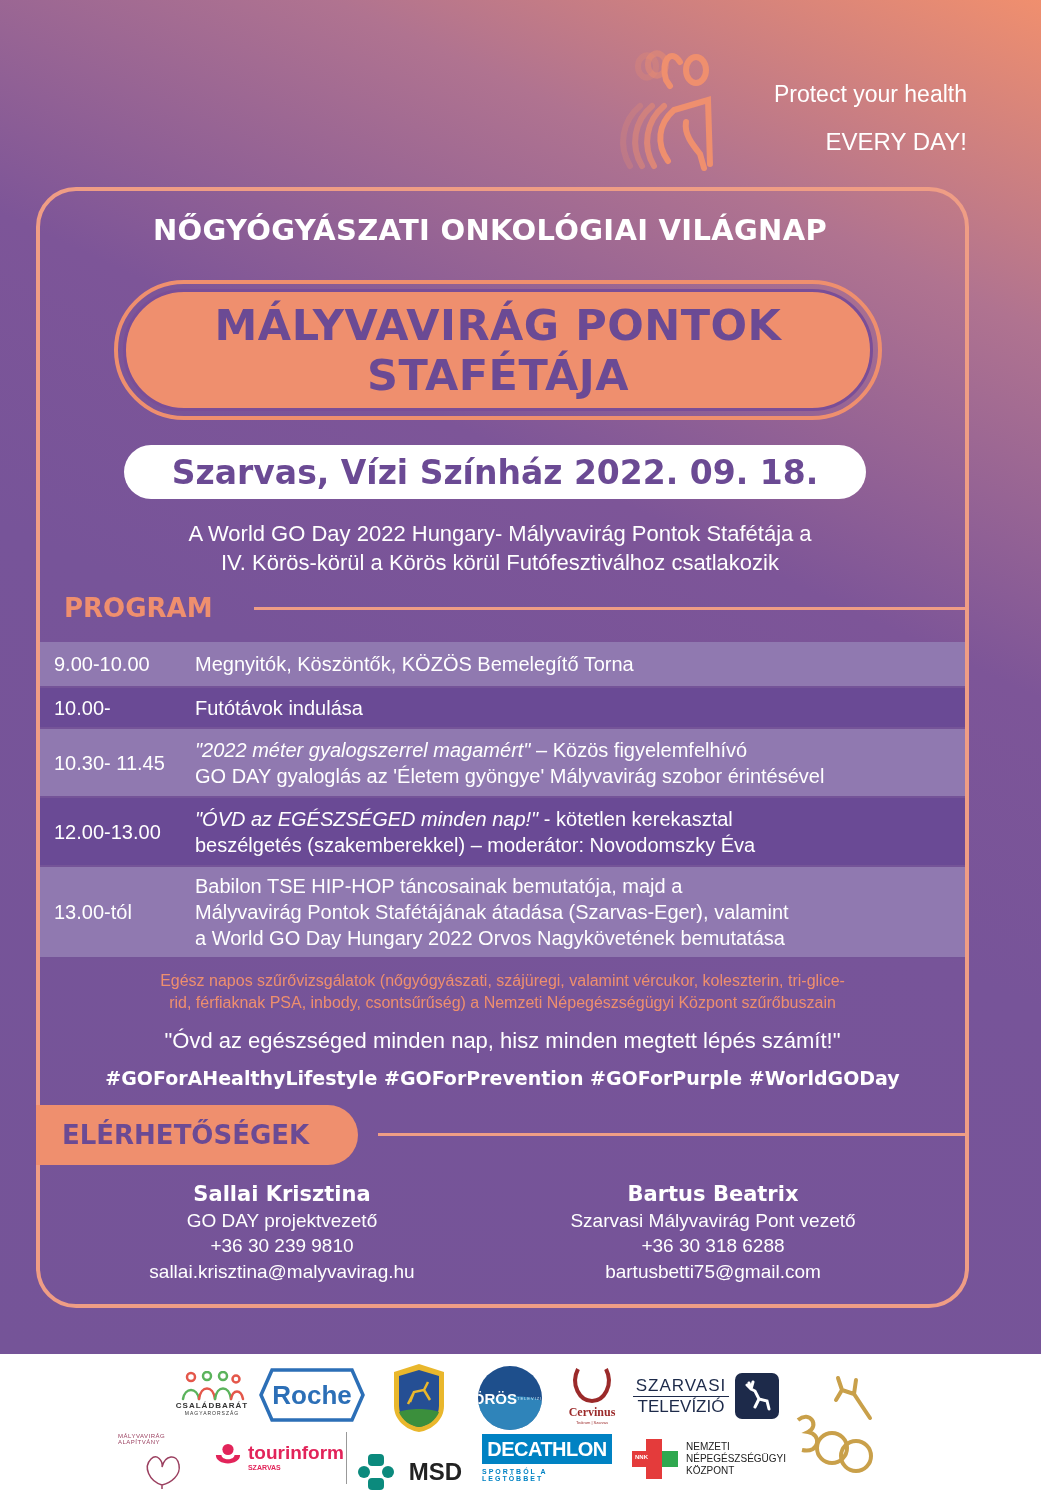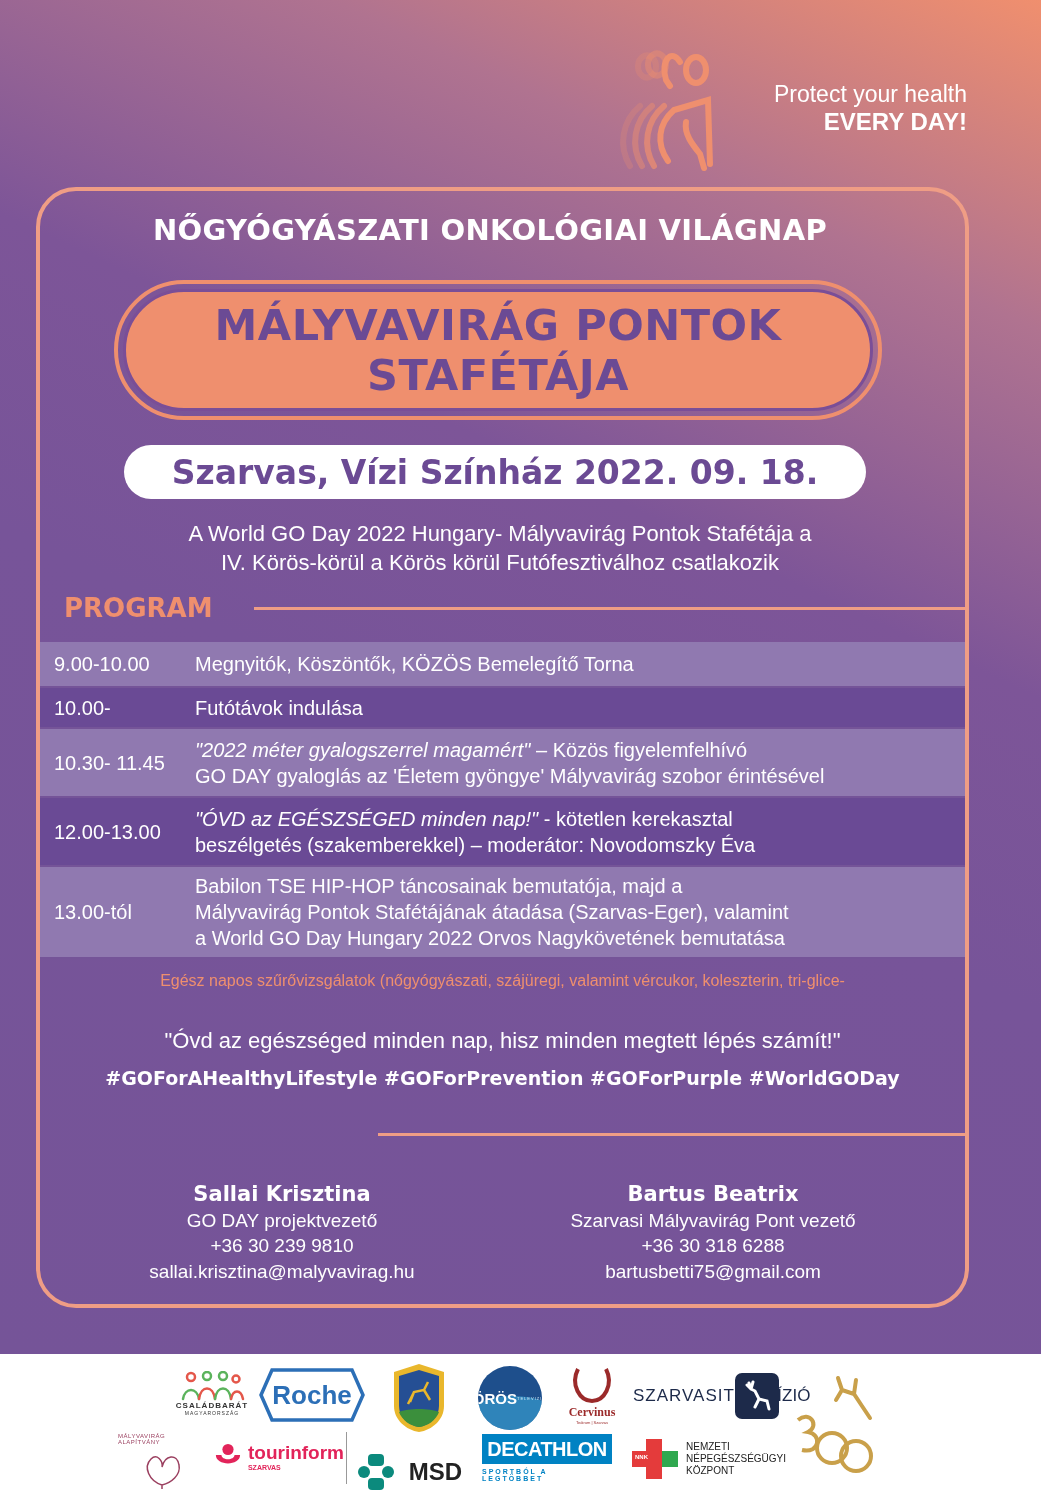--- a/index.html
+++ b/index.html
@@ -21,21 +21,21 @@
   }
   .title-pill span {
     font-family: "DejaVu Sans", sans-serif; font-weight: 900;
     font-size: 50px; color: #6b4a94; letter-spacing: 1px;
   }
   .go-logo { position: absolute; left: 600px; top: 36px; width: 120px; height: 136px; }
   .tagline {
     position: absolute; left: 712px; top: 80px; width: 255px; text-align: right; color: #fff;
   }
   .tagline .l1 { font-size: 23px; line-height: 28px; }
-  .tagline .l2 { font-size: 24px; line-height: 28px; font-weight: 700; }
+  .tagline .l2 { font-size: 24px; line-height: 28px; font-weight: 400; margin-top: 20px; }
 
   .frame {
     position: absolute; left: 36px; top: 187px; width: 933px; height: 1121px;
     border: 4px solid #ef9d85; border-radius: 40px;
   }
   .sub-title {
     position: absolute; left: 0; top: 213px; width: 980px; text-align: center;
     color: #fff; font-weight: 700; font-size: 29px; letter-spacing: 0.3px;
     font-family: "DejaVu Sans", sans-serif;
   }
@@ -199,25 +199,29 @@
       <div class="desc">
         <div>Babilon TSE HIP-HOP táncosainak bemutatója, majd a</div>
         <div>Mályvavirág Pontok Stafétájának átadása (Szarvas-Eger), valamint</div>
         <div>a World GO Day Hungary 2022 Orvos Nagykövetének bemutatása</div>
       </div>
     </div>
   </div>
 
   <div class="screening">
     <div>Egész napos szűrővizsgálatok  (nőgyógyászati, szájüregi, valamint vércukor, koleszterin, tri-glice-</div>
+    <div>rid, férfiaknak PSA, inbody, csontsűrűség) a Nemzeti Népegészségügyi Központ szűrőbuszain</div>
   </div>
 
   <div class="quote">"Óvd az egészséged minden nap, hisz minden megtett lépés számít!"</div>
   <div class="hashtags">#GOForAHealthyLifestyle #GOForPrevention #GOForPurple #WorldGODay</div>
 
+  <div class="contact-tab">
+    <span>ELÉRHETŐSÉGEK</span>
+  </div>
   <div class="hline" style="left:378px; top:1133px; width:588px;"></div>
 
   <div class="contact" style="left:72px;">
     <div class="name">Sallai Krisztina</div>
     <div>GO DAY projektvezető</div>
     <div>+36 30 239 9810</div>
     <div>sallai.krisztina@malyvavirag.hu</div>
   </div>
   <div class="contact" style="left:503px;">
     <div class="name">Bartus Beatrix</div>
@@ -271,21 +275,21 @@
 
   <div class="logo" style="left:562px; top:10px; width:60px; height:62px; flex-direction:column;">
     <svg width="44" height="40" viewBox="0 0 44 40">
       <path d="M8 4 C0 20 10 36 22 36 C34 36 44 20 36 4" fill="none" stroke="#9b2a2a" stroke-width="4"></path>
     </svg>
     <div style="font-family:'Liberation Serif', serif; font-weight:700; color:#9b2a2a; font-size:12px;">Cervinus</div>
     <div style="font-size:4px; color:#9b2a2a;">Teátrum | Szarvas</div>
   </div>
 
   <div class="logo" style="left:632px; top:16px; width:148px; height:52px;">
-    <div style="display:flex; flex-direction:row; align-items:center; width:96px;">
+    <div style="display:flex; flex-direction:column; align-items:center; width:96px;">
       <span style="font-size:17px; color:#1d2a4a; letter-spacing:1px;">SZARVASI</span>
       <span style="display:block; width:96px; height:1px; background:#1d2a4a;"></span>
       <span style="font-size:17px; color:#1d2a4a;">TELEVÍZIÓ</span>
     </div>
     <div style="width:44px; height:46px; background:#1d2a4a; border-radius:7px; margin-left:6px; display:flex; align-items:center; justify-content:center;">
       <svg width="32" height="34" viewBox="0 0 32 34">
           <path d="M8 4 L10 10 L14 12 L18 20 L26 22 L28 30 M18 20 L14 28 M10 10 L6 6 M10 10 L12 3" stroke="#fff" stroke-width="3" fill="none" stroke-linecap="round"></path>
         </svg>
     </div>
   </div>

